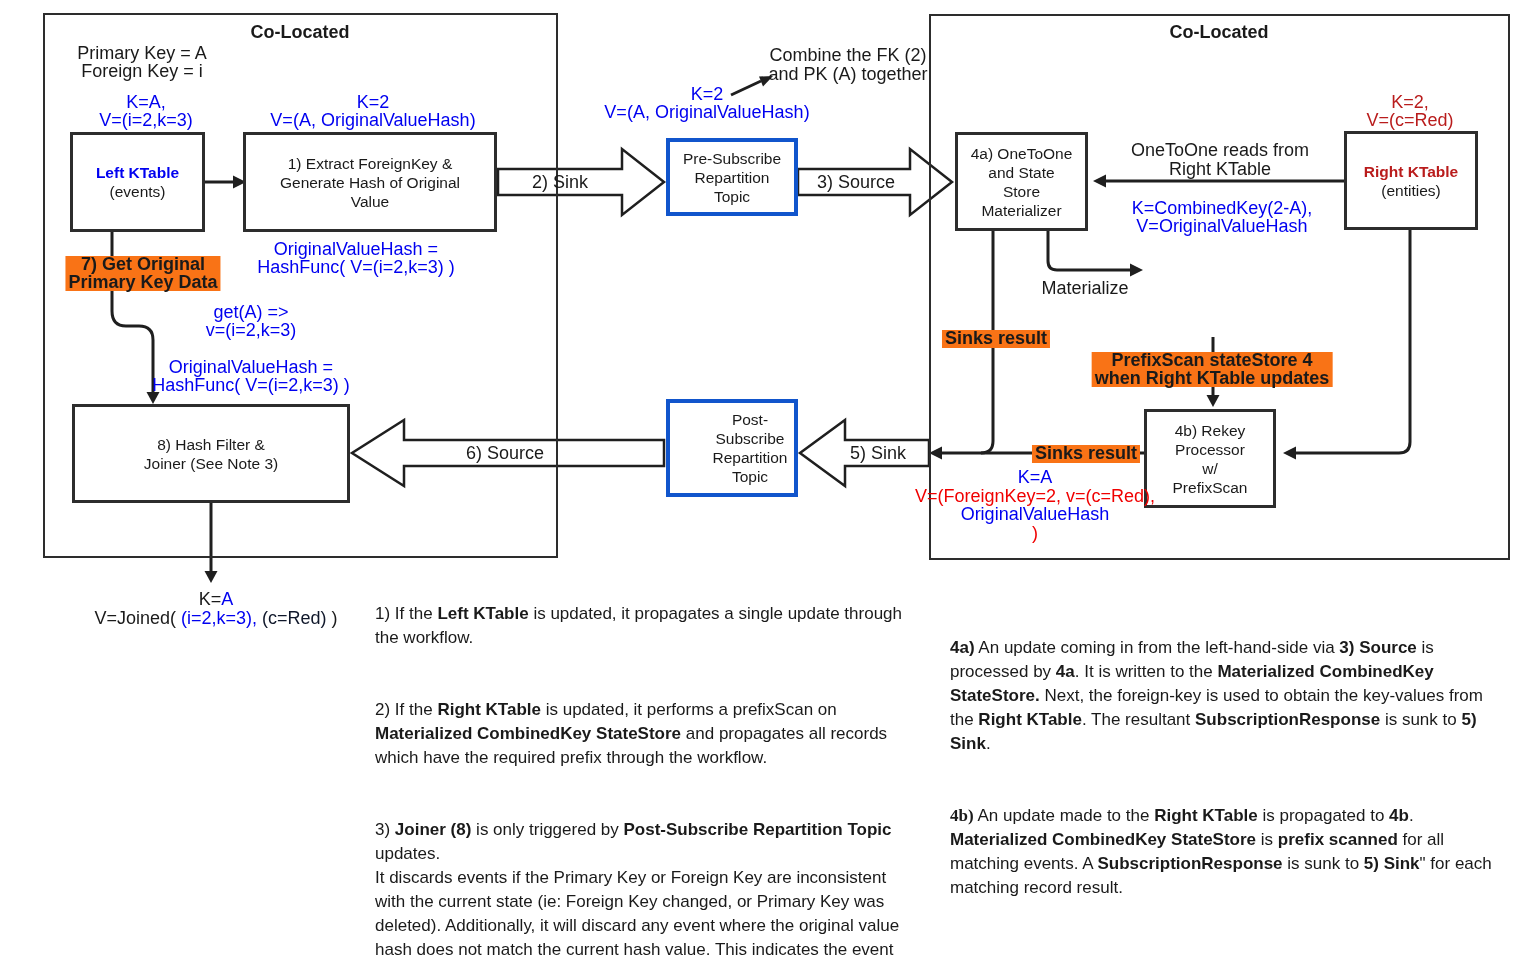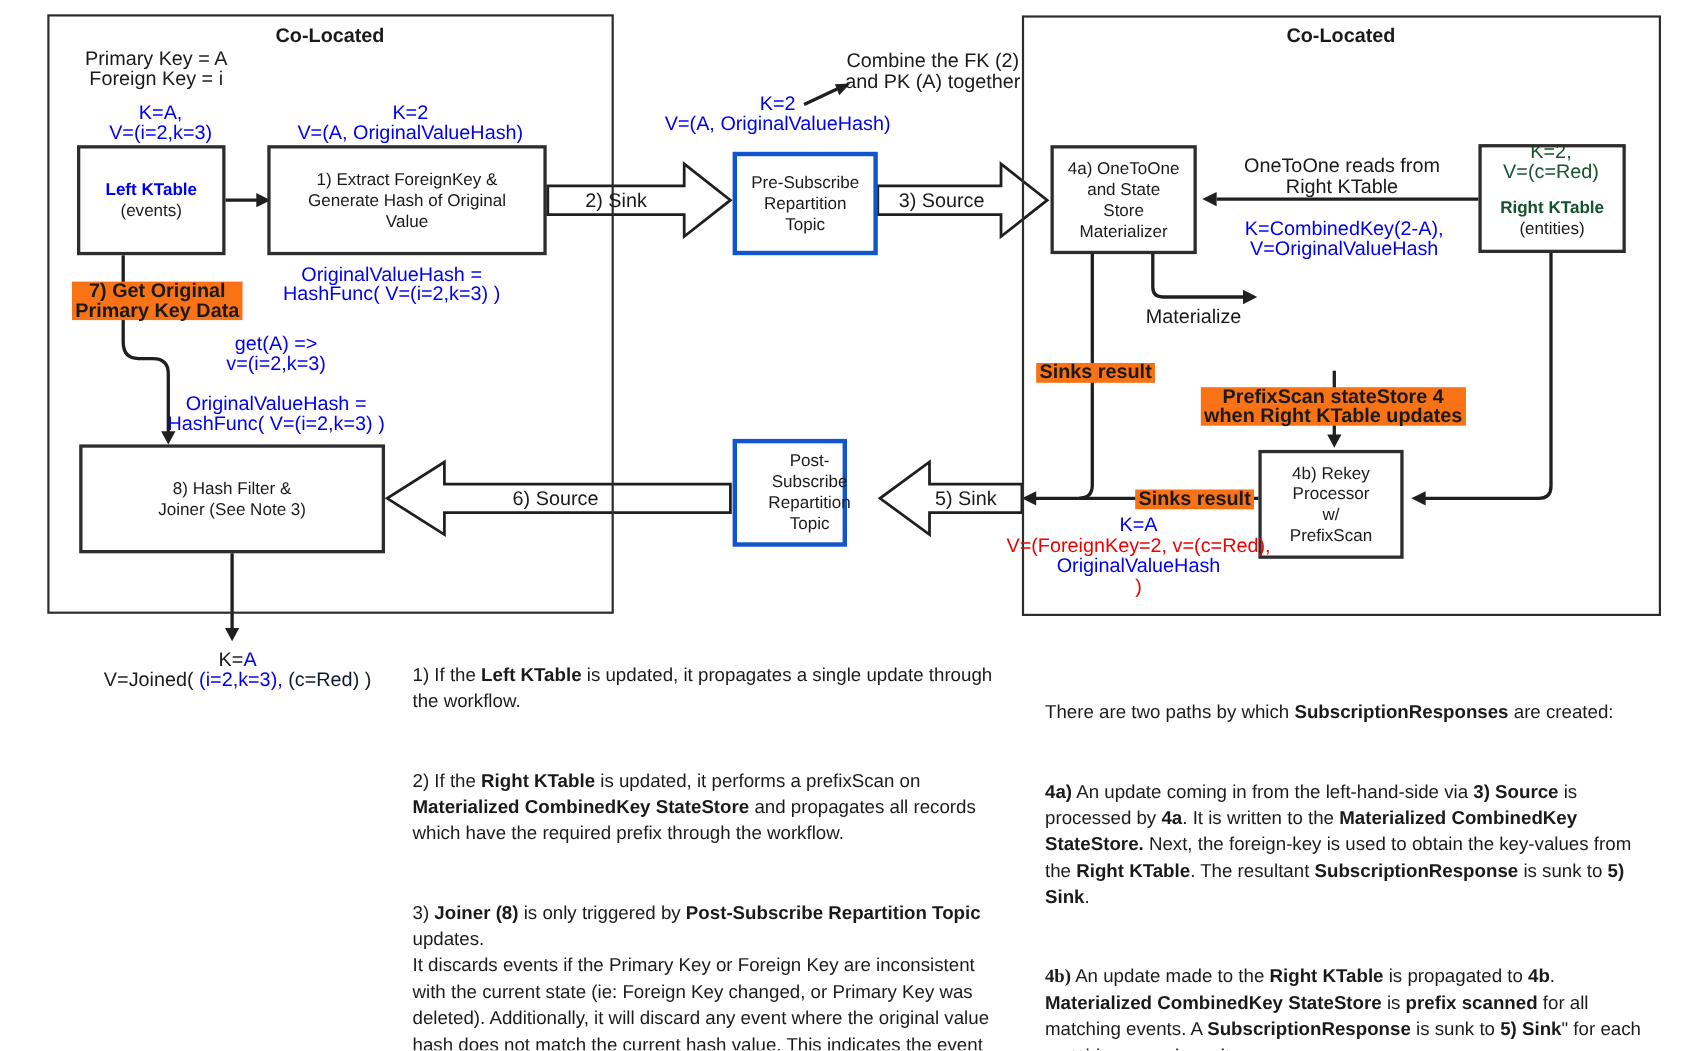--- a/index.html
+++ b/index.html
@@ -11,21 +11,21 @@
        text-align:center;font-size:15.5px;line-height:19px;white-space:pre-line;}
   .bk{border:3px solid #2d2d2d;}
   .outer{border:2.5px solid #2d2d2d;}
   .topic{border:4px solid #1155cc;}
   .store{border:6px solid #c00000;}
   .lbl{position:absolute;transform:translateX(-50%);text-align:center;
        font-size:18px;line-height:17.5px;white-space:pre-line;}
   .lh19{line-height:19px;}
   .bold{font-weight:700;}
   .blue{color:#0000f0;}
-  .red{color:#14532d;margin-top:36px;}
+  .red{color:#b91c1c;}
   .mask{background:#f97316;padding:0 3px;font-weight:bold;}
   .notes{position:absolute;font-size:17px;line-height:24px;white-space:pre-line;}
   .notes p{margin:0 0 24px 0;}
 </style>
 </head>
 <body>
 
 <div class="canvas">
 
   <svg class="layer">
@@ -91,26 +91,26 @@
     <div>8) Hash Filter &amp;
 Joiner (See Note 3)</div>
   </div>
   <div class="lbl lh19" style="left:216px;top:590px;"><span>K=</span><span style="color: rgb(0, 0, 240);">A</span><span>
 V=Joined( </span><span style="color: rgb(0, 0, 240);">(i=2,k=3),</span><span> </span><span style="color: #0f172a;">(c=Red)</span><span> )</span></div>
 
   <div class="lbl" style="left:848px;top:46px;line-height:19px;">Combine the FK (2)
 and PK (A) together</div>
   <div class="lbl blue" style="left:707px;top:86px;">K=2
 V=(A, OriginalValueHash)</div>
-  <div class="box topic" style="left:666px;top:138px;width:132px;height:94px;">
+  <div class="box topic" style="left:666px;top:138px;width:132px;height:78px;">
     <div>Pre-Subscribe
 Repartition
 Topic</div>
   </div>
-  <div class="box topic" style="left:666px;top:399px;width:104px;height:98px;padding-left:36px;">
+  <div class="box topic" style="left:666px;top:399px;width:132px;height:98px;padding-left:36px;">
     <div>Post-
 Subscribe
 Repartition
 Topic</div>
   </div>
   <div class="lbl" style="left:560px;top:174px;">2) Sink</div>
   <div class="lbl" style="left:856px;top:174px;">3) Source</div>
   <div class="lbl" style="left:878px;top:445px;">5) Sink</div>
   <div class="lbl" style="left:505px;top:445px;">6) Source</div>
 
@@ -147,19 +147,18 @@
 OriginalValueHash</span><span style="color: rgb(240, 0, 0);">
 )</span></div>
 
   <div class="notes" style="left:375px;top:578px;width:535px;">
     <p><span>1) If the </span><span style="font-weight: 700;">Left KTable</span><span> is updated, it propagates a single update through the workflow.</span></p>
     <p><span>2) If the </span><span style="font-weight: 700;">Right KTable</span><span> is updated, it performs a prefixScan on </span><span style="font-weight: 700;">Materialized CombinedKey StateStore</span><span> and propagates all records which have the required prefix through the workflow.</span></p>
     <p><span>3) </span><span style="font-weight: 700;">Joiner (8)</span><span> is only triggered by </span><span style="font-weight: 700;">Post-Subscribe Repartition Topic</span><span> updates.
 It discards events if the Primary Key or Foreign Key are inconsistent with the current state (ie: Foreign Key changed, or Primary Key was deleted). Additionally, it will discard any event where the original value hash does not match the current hash value. This indicates the event has changed and prevents inconsistent output.</span></p>
   </div>
   <div class="notes" style="left:950px;top:612px;width:560px;">
-    <p><span>There are two paths by which </span><span style="font-weight: 700;">SubscriptionResponses</span><span> are created:</span></p>
     <p><span style="font-weight: 700;">4a)</span><span> An update coming in from the left-hand-side via </span><span style="font-weight: 700;">3) Source</span><span> is processed by </span><span style="font-weight: 700;">4a</span><span>.  It is written to the </span><span style="font-weight: 700;">Materialized CombinedKey StateStore.</span><span> Next, the foreign-key is used to obtain the key-values from the </span><span style="font-weight: 700;">Right KTable</span><span>. The resultant </span><span style="font-weight: 700;">SubscriptionResponse</span><span> is sunk to </span><span style="font-weight: 700;">5) Sink</span><span>.</span></p>
     <p><span style="font-weight: 700; font-family: Liberation Serif, serif;">4b)</span><span> An update made to the </span><span style="font-weight: 700;">Right KTable</span><span> is propagated to </span><span style="font-weight: 700;">4b</span><span>.
 </span><span style="font-weight: 700;">Materialized CombinedKey StateStore</span><span> is </span><span style="font-weight: 700;">prefix scanned</span><span> for all matching events. A </span><span style="font-weight: 700;">SubscriptionResponse</span><span> is sunk to </span><span style="font-weight: 700;">5) Sink</span><span>" for each matching record result.</span></p>
   </div>
 
 </div>
 
 </body></html>

